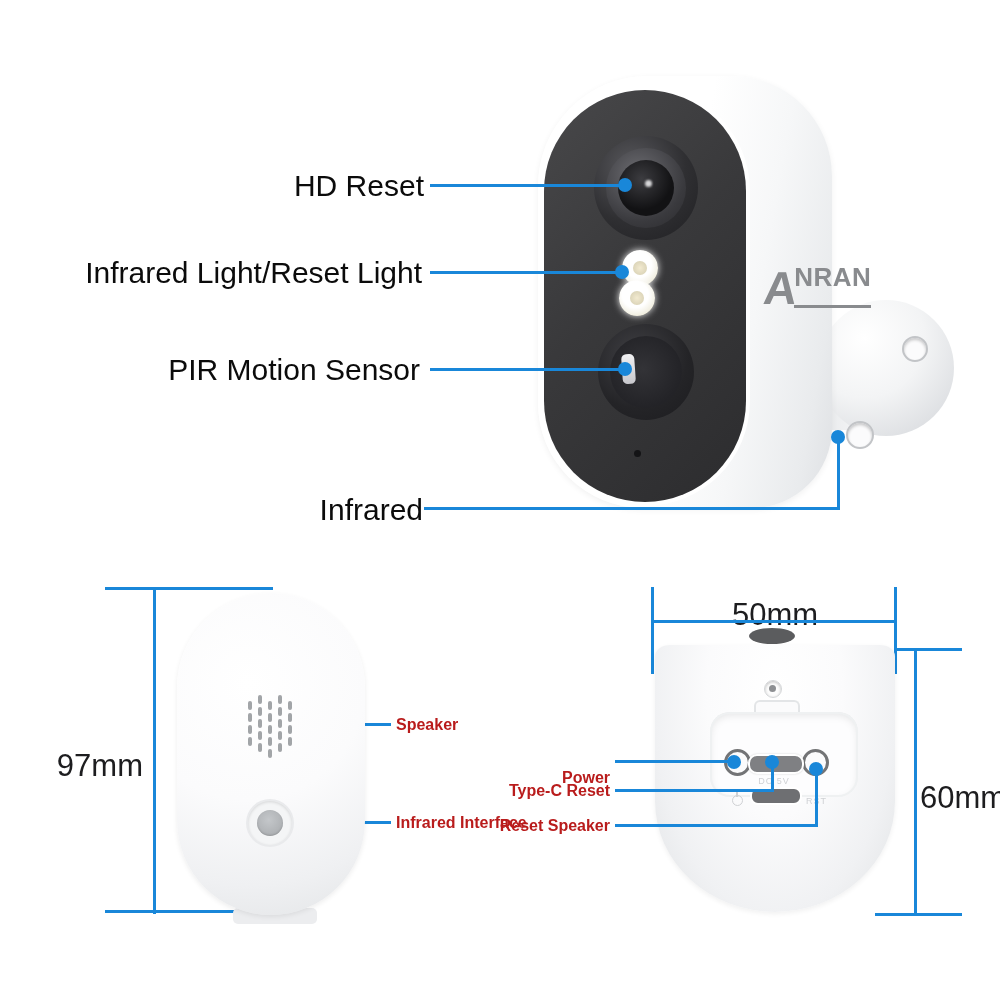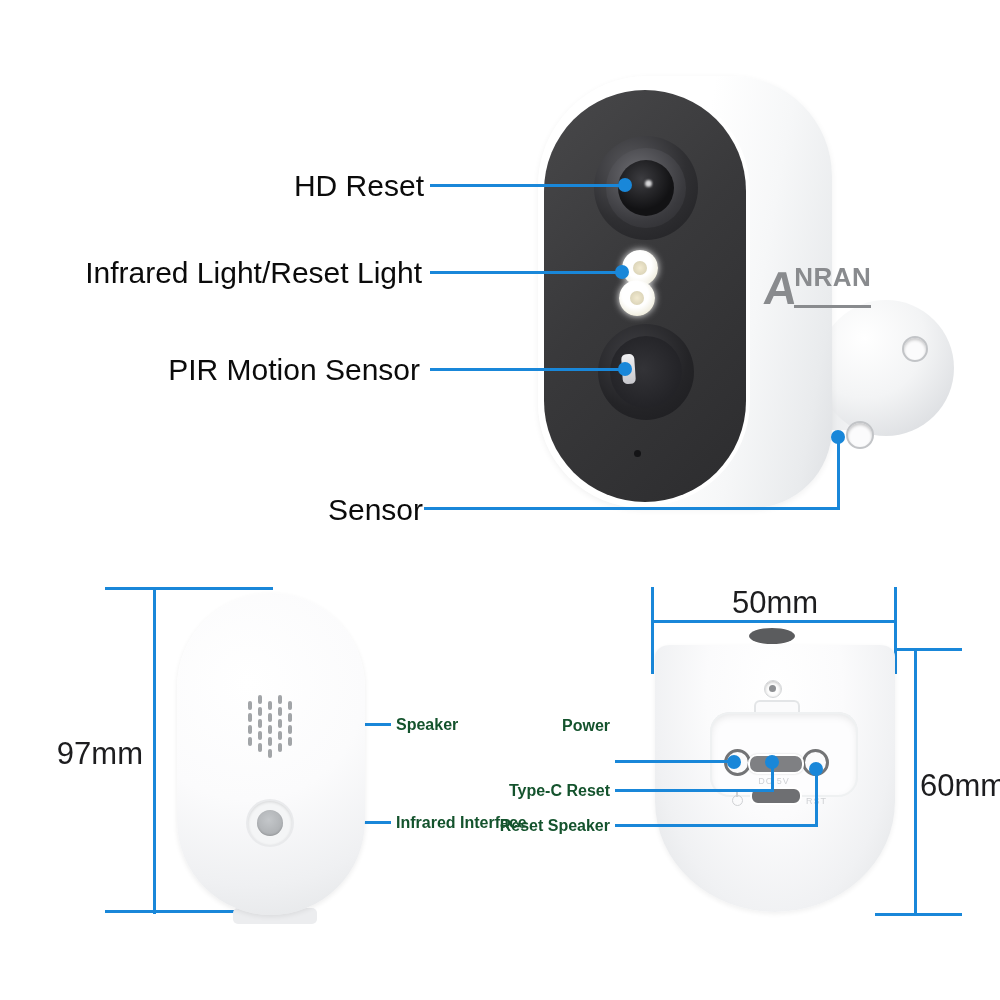--- a/index.html
+++ b/index.html
@@ -4,22 +4,22 @@
 <style>
   html,body { margin:0; padding:0; background:#ffffff; }
   .canvas {
     position:relative; width:1000px; height:1000px; background:#ffffff;
     font-family:"Liberation Sans", sans-serif; overflow:hidden;
   }
   
   .ln { position:absolute; background:#1987d9; }
   .dot { position:absolute; width:14px; height:14px; border-radius:50%; background:#1987d9; z-index:9; }
   .lbl-lg { position:absolute; font-size:30px; line-height:34px; color:#0b0b0b; white-space:nowrap; }
-  .lbl-dim { position:absolute; font-size:31px; line-height:34px; color:#1d1d1f; white-space:nowrap; }
-  .lbl-sm { position:absolute; font-size:16px; line-height:20px; font-weight:bold; color:#14532d; white-space:nowrap; }
+  .lbl-dim { position:absolute; font-size:31px; line-height:34px; color:#1d1d1f; white-space:nowrap;margin-top:12px; }
+  .lbl-sm { position:absolute; font-size:16px; line-height:20px; font-weight:bold; color:#b91c1c; white-space:nowrap; }
   .ra { text-align:right; }
   
   .cam-body {
     position:absolute; left:538px; top:76px; width:294px; height:432px; z-index:2;
     border-radius:110px 100px 80px 105px;
     background:linear-gradient(100deg,#ffffff 48%,#f6f7f8 70%,#e9ebed 90%,#dee0e3 100%);
     box-shadow:0 2px 6px rgba(0,0,0,0.06);
   }
   .cam-face {
     position:absolute; left:544px; top:90px; width:202px; height:412px; z-index:3;
@@ -122,21 +122,21 @@
     <div class="pir-glow"></div>
     <div class="mic-hole"></div>
     <div class="brand">
       <span class="brand-a">A</span>
       <span class="brand-rest">NRAN</span>
     </div>
 
     <div class="lbl-lg ra" style="right:576px; top:169px;">HD Reset</div>
     <div class="lbl-lg ra" style="right:578px; top:256px;">Infrared Light/Reset Light</div>
     <div class="lbl-lg ra" style="right:580px; top:353px;">PIR Motion Sensor</div>
-    <div class="lbl-lg ra" style="right:577px; top:493px;">Sensor</div>
+    <div class="lbl-lg ra" style="right:577px; top:493px;">Infrared</div>
 
     <div class="ln" style="left:430px; top:184px; width:195px; height:3px; z-index:6;"></div>
     <div class="dot" style="left:618px; top:178px;"></div>
     <div class="ln" style="left:430px; top:271px; width:193px; height:3px; z-index:6;"></div>
     <div class="dot" style="left:615px; top:265px;"></div>
     <div class="ln" style="left:430px; top:368px; width:196px; height:3px; z-index:6;"></div>
     <div class="dot" style="left:618px; top:362px;"></div>
     <div class="ln" style="left:424px; top:507px; width:416px; height:3px; z-index:6;"></div>
     <div class="ln" style="left:837px; top:437px; width:3px; height:73px; z-index:6;"></div>
     <div class="dot" style="left:831px; top:430px;"></div>
@@ -202,21 +202,21 @@
     <div class="lbl-dim" style="left:675px; top:586px; width:200px; text-align:center;">50mm</div>
     <div class="ln" style="left:651px; top:587px; width:3px; height:87px;"></div>
     <div class="ln" style="left:894px; top:587px; width:3px; height:87px;"></div>
     <div class="ln" style="left:651px; top:620px; width:246px; height:3px;"></div>
 
     <div class="ln" style="left:894px; top:648px; width:68px; height:3px;"></div>
     <div class="ln" style="left:914px; top:648px; width:3px; height:268px;"></div>
     <div class="ln" style="left:875px; top:913px; width:87px; height:3px;"></div>
     <div class="lbl-dim" style="left:920px; top:769px;">60mm</div>
 
-    <div class="lbl-sm ra" style="right:390px; top:716px;">Power</div>
+    <div class="lbl-sm ra" style="right:390px; top:768px;">Power</div>
     <div class="ln" style="left:615px; top:760px; width:120px; height:3px; z-index:8;"></div>
     <div class="dot" style="left:727px; top:755px;"></div>
 
     <div class="lbl-sm ra" style="right:390px; top:781px;">Type-C Reset</div>
     <div class="ln" style="left:615px; top:789px; width:159px; height:3px; z-index:8;"></div>
     <div class="ln" style="left:771px; top:762px; width:3px; height:30px; z-index:8;"></div>
     <div class="dot" style="left:765px; top:755px;"></div>
 
     <div class="lbl-sm ra" style="right:390px; top:816px;">Reset Speaker</div>
     <div class="ln" style="left:615px; top:824px; width:203px; height:3px; z-index:8;"></div>

